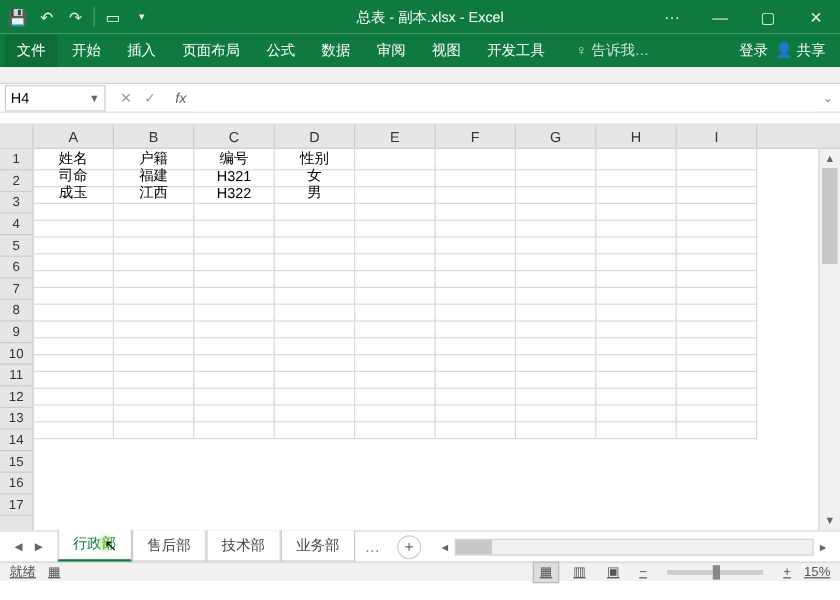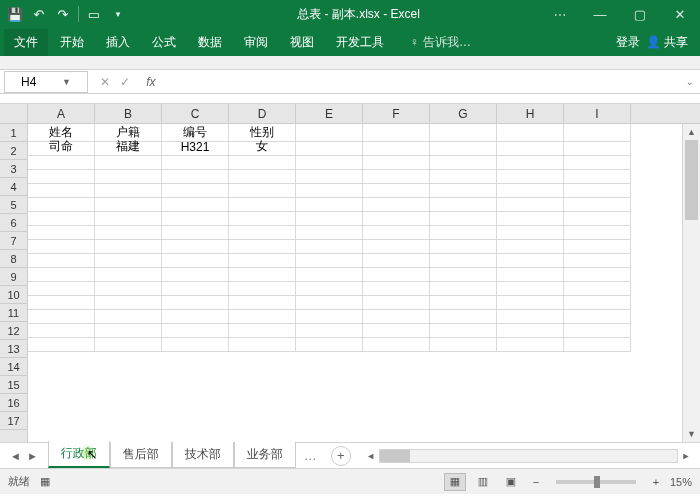--- a/index.html
+++ b/index.html
@@ -16,21 +16,21 @@
 .ribbon-tabs { background: #0f7a40; height: 28px; display: flex; align-items: center; color: #fff; padding: 0 4px; gap: 2px; }
 .ribbon-tabs .tab { padding: 5px 10px; cursor: pointer; font-size: 12px; }
 .ribbon-tabs .file { background: rgba(0,0,0,0.1); }
 .ribbon-tabs .tell { margin-left: 4px; opacity: 0.8; display: flex; align-items: center; gap: 4px; }
 .ribbon-tabs .right { margin-left: auto; display: flex; gap: 6px; padding-right: 8px; }
 .share { display: flex; align-items: center; gap: 3px; }
 
 .ribbon-area { background: #f1f1f1; height: 14px; border-bottom: 1px solid #d4d4d4; }
 
 .namebox-row { height: 24px; display: flex; align-items: center; border-bottom: 1px solid #d4d4d4; background: #fff; }
-.namebox { width: 84px; height: 22px; border: 1px solid #ccc; margin: 0 6px 0 4px; display: flex; align-items: center; padding: 0 16px; font-size: 12px; background: #fff; }
+.namebox { width: 84px; height: 22px; border: 1px solid #ccc; margin: 0 6px 0 4px; display: flex; align-items: center; padding: 0 4px; font-size: 12px; background: #fff; }
 .namebox .dd { margin-left: auto; font-size: 9px; color: #666; }
 .fx-controls { display: flex; align-items: center; gap: 10px; color: #a0a0a0; padding: 0 6px; }
 .fx-label { font-style: italic; color: #666; margin-left: 6px; text-align: center; }
 .formula-input { flex: 1; height: 22px; border: none; outline: none; padding: 0 6px; font-size: 12px; }
 .fx-expand { color: #888; padding: 0 6px; font-size: 10px; }
 
 .below-gap { height: 10px; background: #fff; border-bottom: 1px solid #d4d4d4; }
 
 .grid-wrap { position: relative; height: 338px; display: flex; flex-direction: column; }
 .col-headers { display: flex; height: 20px; background: #e6e6e6; border-bottom: 1px solid #ccc; }
@@ -55,21 +55,21 @@
 .sheet-tab.active { background: #fff; border-bottom: 2px solid #0f7a40; color: #0f7a40; font-weight: 500; }
 .sheet-tab .cursor-hl { position: absolute; left: 30px; top: 3px; width: 18px; height: 18px; background: radial-gradient(circle, rgba(140,220,80,0.7) 0%, rgba(140,220,80,0) 70%); border-radius: 50%; pointer-events: none; }
 .mouse-cursor { position: absolute; left: 38px; top: 6px; font-size: 13px; color: #000; pointer-events: none; }
 .sheet-more { padding: 0 8px; color: #888; font-size: 13px; }
 .sheet-add { width: 20px; height: 20px; border: 1px solid #ccc; border-radius: 50%; display: flex; align-items: center; justify-content: center; color: #666; margin: 0 6px; font-size: 13px; }
 .hscroll { flex: 1; display: flex; align-items: center; margin: 0 6px; }
 .hscroll .htrack { flex: 1; height: 14px; background: #f1f1f1; border: 1px solid #d4d4d4; position: relative; }
 .hscroll .hthumb { position: absolute; left: 0; top: 0; bottom: 0; width: 30px; background: #c8c8c8; }
 .hscroll .harr { width: 16px; text-align: center; font-size: 9px; color: #666; }
 
-.status-bar { height: 26px; background: #f1f1f1; border-top: 1px solid #d4d4d4; display: flex; align-items: center; padding: 0 8px; font-size: 11px; color: #555; }
+.status-bar { height: 16px; background: #f1f1f1; border-top: 1px solid #d4d4d4; display: flex; align-items: center; padding: 0 8px; font-size: 11px; color: #555; text-decoration: underline; }
 .status-bar .sb-left { display: flex; align-items: center; gap: 10px; }
 .status-bar .sb-right { margin-left: auto; display: flex; align-items: center; gap: 6px; }
 .view-btn { width: 22px; height: 18px; display: flex; align-items: center; justify-content: center; border: 1px solid transparent; }
 .view-btn.active { background: #ddd; border-color: #bbb; }
 .zoom-slider { width: 80px; height: 4px; background: #ccc; position: relative; margin: 0 6px; }
 .zoom-slider .zthumb { position: absolute; left: 38px; top: -4px; width: 6px; height: 12px; background: #888; }
 .zoom-btn { width: 16px; text-align: center; }
 </style>
 </head>
 <body>
@@ -89,20 +89,21 @@
     <div class="wbtn">—</div>
     <div class="wbtn">▢</div>
     <div class="wbtn">✕</div>
   </div>
 </div>
 
 <div class="ribbon-tabs">
   <div class="tab file">文件</div>
   <div class="tab">开始</div>
   <div class="tab">插入</div>
+  <div class="tab">页面布局</div>
   <div class="tab">公式</div>
   <div class="tab">数据</div>
   <div class="tab">审阅</div>
   <div class="tab">视图</div>
   <div class="tab">开发工具</div>
   <div class="tab tell">
     <span>♀</span>
     <span>告诉我…</span>
   </div>
   <div class="right">
@@ -182,20 +183,31 @@
           <div class="cell">福建</div>
           <div class="cell">H321</div>
           <div class="cell">女</div>
           <div class="cell"></div>
           <div class="cell"></div>
           <div class="cell"></div>
           <div class="cell"></div>
           <div class="cell"></div>
         </div>
         <div class="row">
+          <div class="cell">成玉</div>
+          <div class="cell">江西</div>
+          <div class="cell">H322</div>
+          <div class="cell">男</div>
+          <div class="cell"></div>
+          <div class="cell"></div>
+          <div class="cell"></div>
+          <div class="cell"></div>
+          <div class="cell"></div>
+        </div>
+        <div class="row">
           <div class="cell"></div>
           <div class="cell"></div>
           <div class="cell"></div>
           <div class="cell"></div>
           <div class="cell"></div>
           <div class="cell"></div>
           <div class="cell"></div>
           <div class="cell"></div>
           <div class="cell"></div>
         </div>

